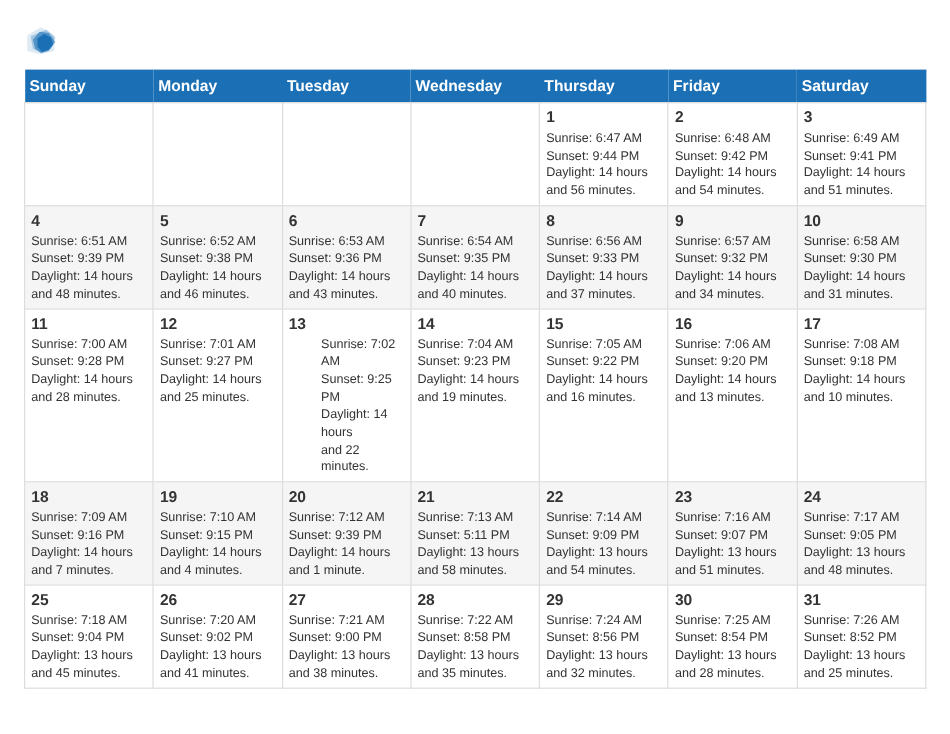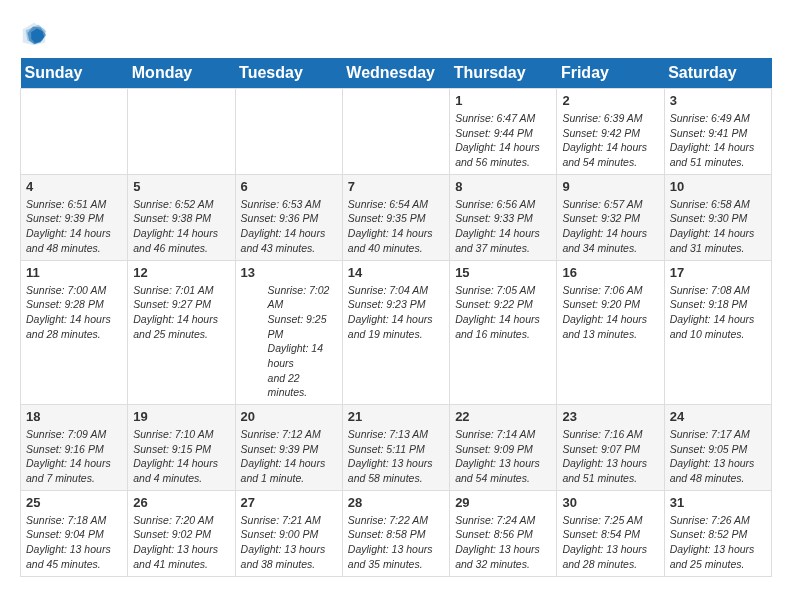--- a/index.html
+++ b/index.html
@@ -45,21 +45,21 @@
     table {
       width: 100%;
       border-collapse: collapse;
       font-size: 11px;
     }
     thead tr th {
       background-color: #1a6fb5;
       color: #fff;
       padding: 6px 4px;
       text-align: left;
-      font-size: 16px;
+      font-size: 13px;
       font-weight: bold;
     }
     tbody tr td {
       border: 1px solid #ddd;
       vertical-align: top;
       padding: 4px 5px;
       height: 85px;
       width: calc(100% / 7);
       background: #fff;
     }
@@ -69,21 +69,20 @@
     .day-number {
       font-weight: bold;
       font-size: 13px;
       color: #333;
       margin-bottom: 3px;
     }
     .day-info {
       color: #333;
       font-size: 10.5px;
       line-height: 1.4;
-      font-style: italic;
     }
     td.empty {
       background: #fff;
     }
   </style>
 </head>
 <body>
 
 <div class="header">
   <div class="logo">
@@ -124,21 +123,21 @@
         <td class="empty"></td>
         <td>
           <div class="day-number">1</div>
           <div class="day-info" style="white-space: pre-line;">Sunrise: 6:47 AM
 Sunset: 9:44 PM
 Daylight: 14 hours
 and 56 minutes.</div>
         </td>
         <td>
           <div class="day-number">2</div>
-          <div class="day-info" style="white-space: pre-line;">Sunrise: 6:39 AM
+          <div class="day-info" style="white-space: pre-line;">Sunrise: 6:48 AM
 Sunset: 9:42 PM
 Daylight: 14 hours
 and 54 minutes.</div>
         </td>
         <td>
           <div class="day-number">3</div>
           <div class="day-info" style="white-space: pre-line;">Sunrise: 6:49 AM
 Sunset: 9:41 PM
 Daylight: 14 hours
 and 51 minutes.</div>

